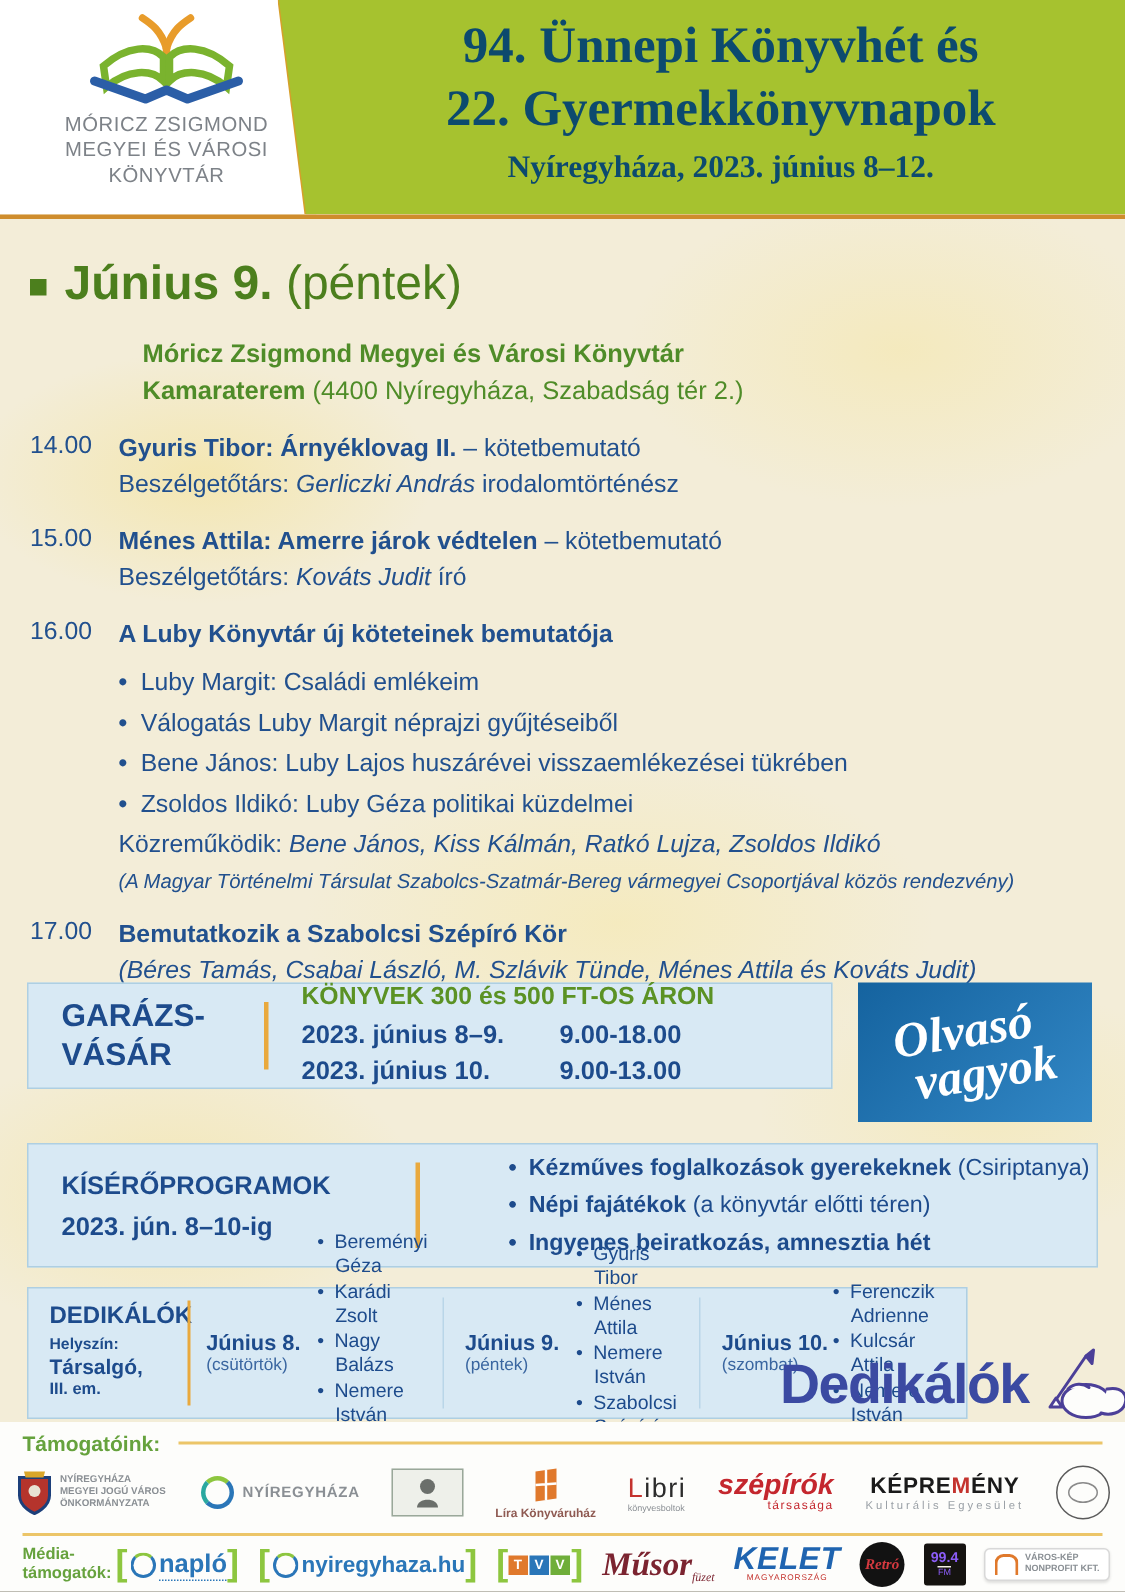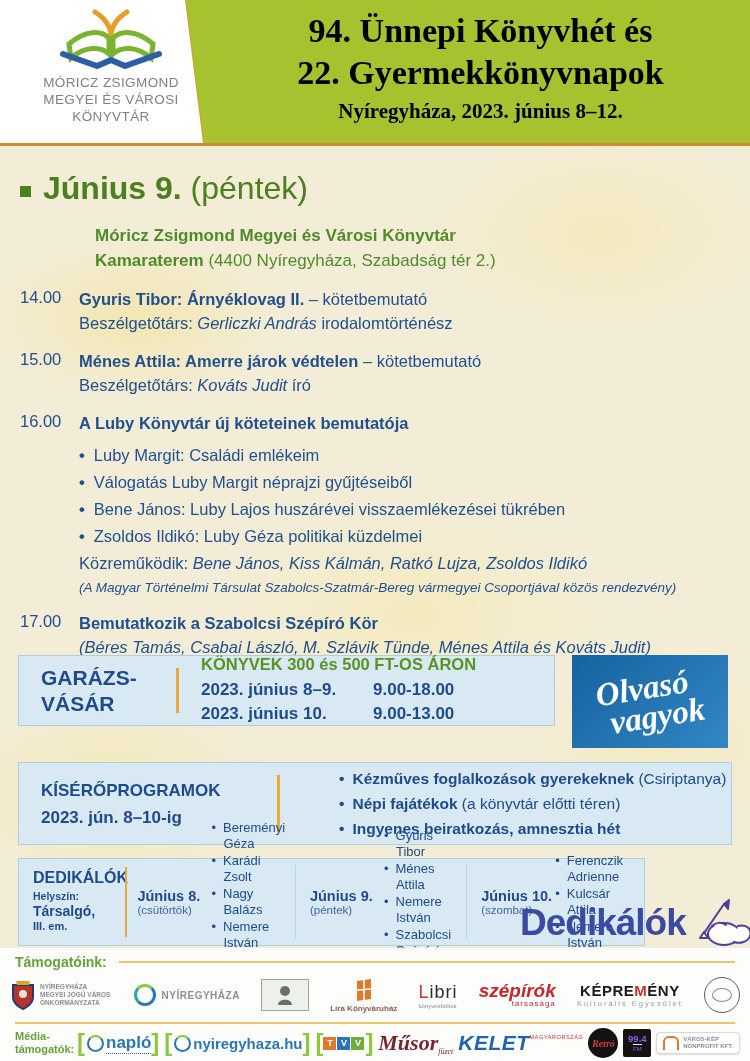--- a/index.html
+++ b/index.html
@@ -15,21 +15,21 @@
   
   .header{position:absolute;top:0;left:0;width:750px;height:143px;background:#ffffff;}
   .header:after{content:"";position:absolute;left:0;bottom:-3px;width:750px;height:3px;background:#cf8d2d;}
   .logo-block{position:absolute;left:36px;top:8px;width:150px;text-align:center;}
   .logo-book{display:block;margin:0 auto 4px auto;}
   .logo-name{font-size:13.5px;line-height:17px;color:#7d8288;letter-spacing:.4px;}
   .green-banner{position:absolute;top:0;right:0;width:565px;height:143px;background:#a6c22f;
     clip-path:polygon(1px 0, 100% 0, 100% 100%, 19px 100%);}
   .green-stripe{position:absolute;top:0;right:0;width:565px;height:143px;background:#d79f2b;
     clip-path:polygon(0 0, 8px 0, 26px 100%, 18px 100%);}
-  .banner-text{position:absolute;top:10px;left:40px;right:14px;text-align:center;color:#000000;
+  .banner-text{position:absolute;top:10px;left:40px;right:14px;text-align:center;color:#0c4a6e;
     font-family:"Liberation Serif", serif;font-weight:bold;}
   .banner-line{font-size:34px;line-height:42px;}
   .banner-sub{font-size:21px;line-height:30px;margin-top:2px;}
   
   .program{position:absolute;top:150px;left:20px;right:18px;color:#21508e;font-size:16.5px;}
   .day-header{margin-top:20px;font-size:32px;color:#4c7f1d;}
   .day-header .sq{display:inline-block;width:11px;height:11px;background:#4c7f1d;margin-right:12px;vertical-align:2px;}
   .day-header b{font-weight:bold;}
   .venue{margin:16px 0 0 75px;color:#4f8c28;line-height:25px;font-size:17px;}
   .prow{display:flex;margin-top:15px;}
@@ -397,21 +397,21 @@
           <span class="tvtile" style="background:#2a76b8;">V</span>
           <span class="tvtile" style="background:#6fae3a;">V</span>
           <span class="brk">]</span>
         </div>
 
         <div class="lg">
           <span class="musor">Műsor</span>
           <span class="musorsub">füzet</span>
         </div>
 
-        <div class="lg" style="align-items:flex-start;">
+        <div class="lg" style="flex-direction:column;align-items:center;">
           <div class="kelet">KELET</div>
           <div class="keletsub">MAGYARORSZÁG</div>
         </div>
 
         <div class="retro">
             <span>Retró</span>
           </div>
 
         <div class="fmbox">
           <div class="n">99.4</div>

